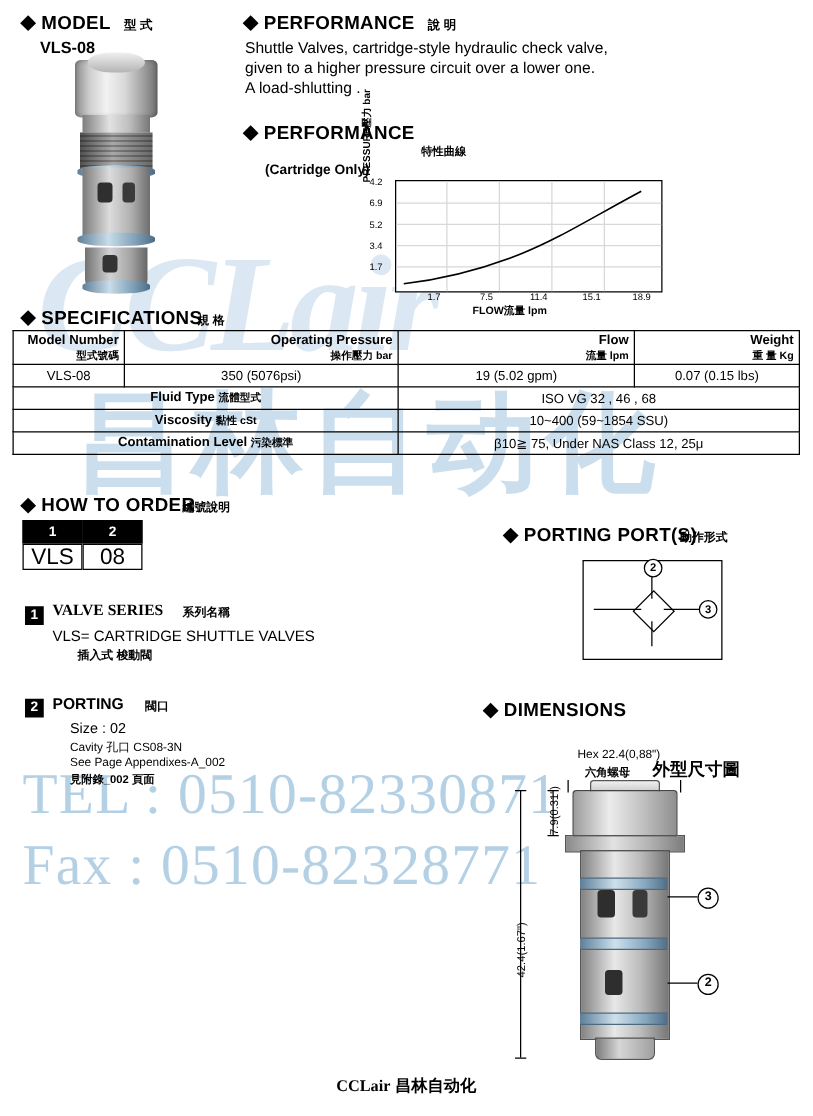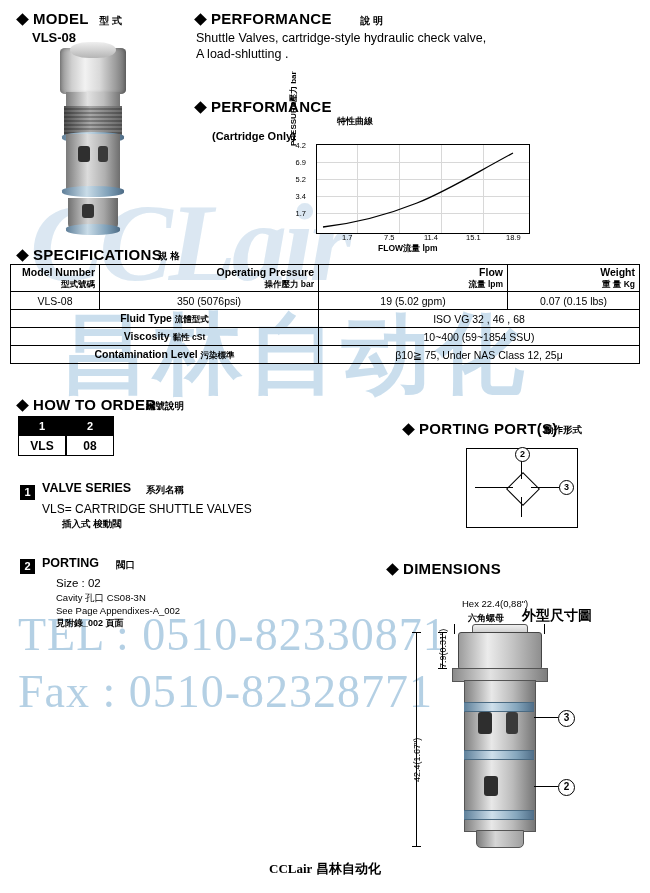--- a/index.html
+++ b/index.html
@@ -141,24 +141,24 @@
     display:inline-block;background:#000;color:#fff;font-weight:bold;
     font-size:11px;width:15px;height:15px;line-height:15px;text-align:center;
   }
   .ordertab{position:absolute;left:18px;top:416px;}
   .ordertab .row1{display:flex;}
   .ordertab .cell{
     border:1px solid #000;width:46px;height:17px;
     display:flex;align-items:center;justify-content:center;
     background:#fff;
   }
-  .ordertab .row2 .cell{height:19px;font-size:12px;font-weight:bold;text-align:center;}
+  .ordertab .row2 .cell{height:19px;font-size:18px;font-weight:normal;text-align:center;}
 
   .vs-num{position:absolute;left:20px;top:482px;}
-  .vs-label{position:absolute;left:42px;top:481px;font-size:12.5px;font-weight:bold;}
+  .vs-label{position:absolute;left:42px;top:481px;font-size:12.5px;font-weight:bold;font-family:Liberation Serif, serif;}
   .vs-cn{position:absolute;left:146px;top:484px;font-size:9.5px;font-weight:bold;}
   .vs-line{position:absolute;left:42px;top:502px;font-size:12px;}
   .vs-line2{position:absolute;left:62px;top:518px;font-size:9.5px;font-weight:bold;}
 
   .po-num{position:absolute;left:20px;top:556px;}
   .po-label{position:absolute;left:42px;top:556px;font-size:12.5px;font-weight:bold;}
   .po-cn{position:absolute;left:116px;top:559px;font-size:9.5px;font-weight:bold;}
   .po-size{position:absolute;left:56px;top:577px;font-size:11.5px;}
   .po-cav{position:absolute;left:56px;top:592px;font-size:9.5px;}
   .po-see{position:absolute;left:56px;top:605px;font-size:9.5px;}
@@ -259,24 +259,25 @@
     <div class="v-slotA"></div>
     <div class="v-slotB"></div>
     <div class="v-ring" style="top:138px"></div>
     <div class="v-body2"></div>
     <div class="v-slotC"></div>
     <div class="v-ring" style="top:176px;left:14px;width:54px;"></div>
   </div>
 
   <div class="desc-head">
     <span class="dia"></span><span class="hd">PERFORMANCE</span>
-    <span class="cn" style="margin-left:24px">說 明</span>
+    <span class="cn" style="margin-left:6px">說 明</span>
   </div>
   <div class="desc-body">
     <div>Shuttle Valves, cartridge-style hydraulic check valve,</div>
+    <div>given to a higher pressure circuit over a lower one.</div>
     <div>A load-shlutting .</div>
   </div>
 
   <div class="perf-head">
     <span class="dia"></span><span class="hd">PERFORMANCE</span>
   </div>
   <div class="perf-cn">特性曲線</div>
   <div class="perf-sub">(Cartridge Only)</div>
 
   <div class="y-title">

